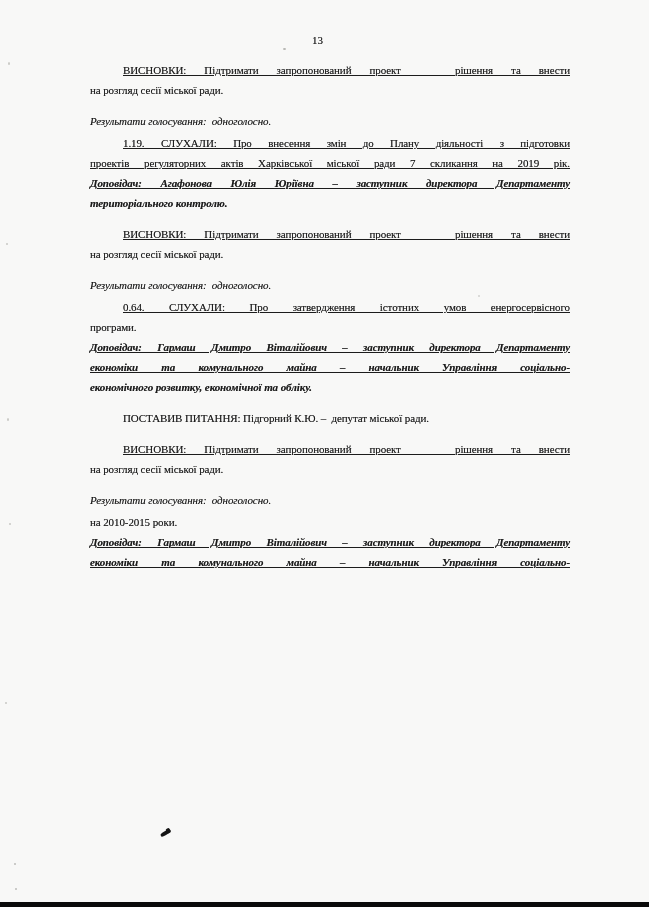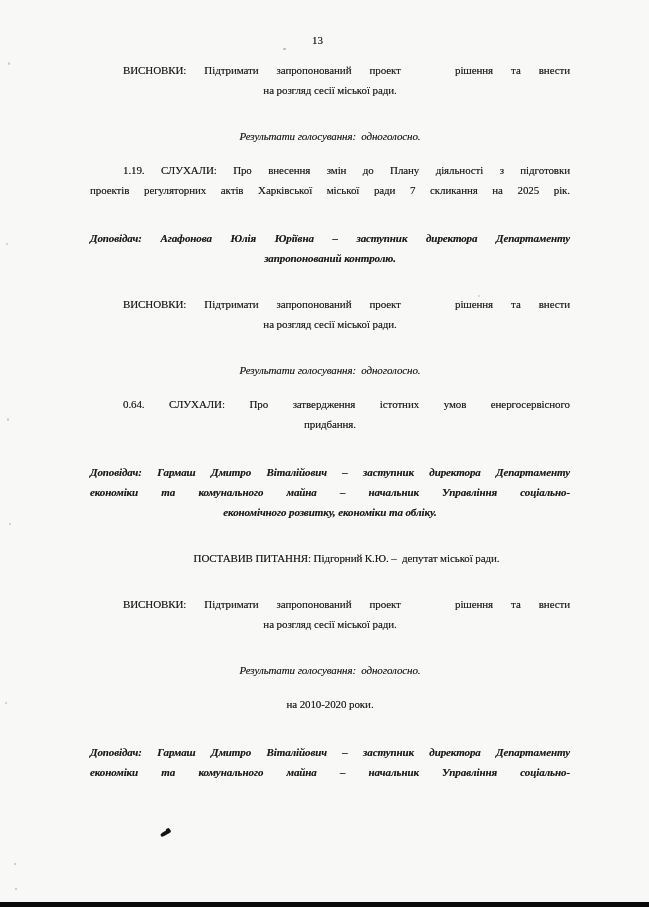--- a/index.html
+++ b/index.html
@@ -26,28 +26,28 @@
     left: 0;
     right: 14px;
     text-align: center;
   }
   .doc-body {
     position: absolute;
     top: 60px;
     left: 90px;
     width: 480px;
   }
-  .para { margin-top: 26px; }
+  .para { margin-top: 11px; }
   .para:first-child { margin-top: 0; }
-  .para.sp-section { margin-top: 14px; }
+  .para.sp-section { margin-top: 2px; }
   .para.sp-none { margin-top: 0; }
   .para.italic { font-style: italic; }
-  .para.bold-italic { font-style: italic; font-weight: bold; margin-top: 28px; }
-  .line { text-align: center; letter-spacing: -0.1px; }
-  .line.just { text-align: justify; text-align-last: justify; }
+  .para.bold-italic { font-style: italic; font-weight: bold; }
+  .line { text-align: left; letter-spacing: -0.1px; }
+  .line.just { text-align: justify; text-align-last: justify; text-decoration: underline; }
   .line.ind { padding-left: 33px; }
   .ink-mark {
     position: absolute;
     left: 160px;
     top: 831px;
     width: 11px;
     height: 3.5px;
     background: #151515;
     border-radius: 40% 60% 60% 40%;
     transform: rotate(-32deg);
@@ -94,54 +94,54 @@
   <div class="doc-body">
       <div class="para normal sp-para">
         <div class="line just ind">ВИСНОВКИ: Підтримати запропонований проект &nbsp; рішення та внести</div>
         <div class="line">на розгляд сесії міської ради.</div>
       </div>
       <div class="para italic sp-para">
         <div class="line">Результати голосування: &nbsp;одноголосно.</div>
       </div>
       <div class="para normal sp-section">
         <div class="line just ind">1.19. СЛУХАЛИ: Про внесення змін до Плану діяльності з підготовки</div>
-        <div class="line just">проектів регуляторних актів Харківської міської ради 7 скликання на 2025 рік.</div>
+        <div class="line just">проектів регуляторних актів Харківської міської ради 7 скликання на 2019 рік.</div>
       </div>
       <div class="para bold-italic sp-none">
         <div class="line just">Доповідач: Агафонова Юлія Юріївна – заступник директора Департаменту</div>
-        <div class="line">запропонований контролю.</div>
+        <div class="line">територіального контролю.</div>
       </div>
       <div class="para normal sp-para">
         <div class="line just ind">ВИСНОВКИ: Підтримати запропонований проект &nbsp; рішення та внести</div>
         <div class="line">на розгляд сесії міської ради.</div>
       </div>
       <div class="para italic sp-para">
         <div class="line">Результати голосування: &nbsp;одноголосно.</div>
       </div>
       <div class="para normal sp-section">
         <div class="line just ind">0.64. СЛУХАЛИ: Про затвердження істотних умов енергосервісного</div>
-        <div class="line">придбання.</div>
+        <div class="line">програми.</div>
       </div>
       <div class="para bold-italic sp-none">
         <div class="line just">Доповідач: Гармаш Дмитро Віталійович – заступник директора Департаменту</div>
         <div class="line just">економіки та комунального майна – начальник Управління соціально-</div>
-        <div class="line">економічного розвитку, економіки та обліку.</div>
+        <div class="line">економічного розвитку, економічної та обліку.</div>
       </div>
       <div class="para normal sp-para">
         <div class="line ind">ПОСТАВИВ ПИТАННЯ: Підгорний К.Ю. – &nbsp;депутат міської ради.</div>
       </div>
       <div class="para normal sp-para">
         <div class="line just ind">ВИСНОВКИ: Підтримати запропонований проект &nbsp; рішення та внести</div>
         <div class="line">на розгляд сесії міської ради.</div>
       </div>
       <div class="para italic sp-para">
         <div class="line">Результати голосування: &nbsp;одноголосно.</div>
       </div>
       <div class="para normal sp-section">
-        <div class="line">на 2010-2020 роки.</div>
+        <div class="line">на 2010-2015 роки.</div>
       </div>
       <div class="para bold-italic sp-none">
         <div class="line just">Доповідач: Гармаш Дмитро Віталійович – заступник директора Департаменту</div>
         <div class="line just">економіки та комунального майна – начальник Управління соціально-</div>
       </div>
     </div>
 
   <span class="speck s1"></span>
   <span class="speck s2"></span>
   <span class="speck s3"></span>

